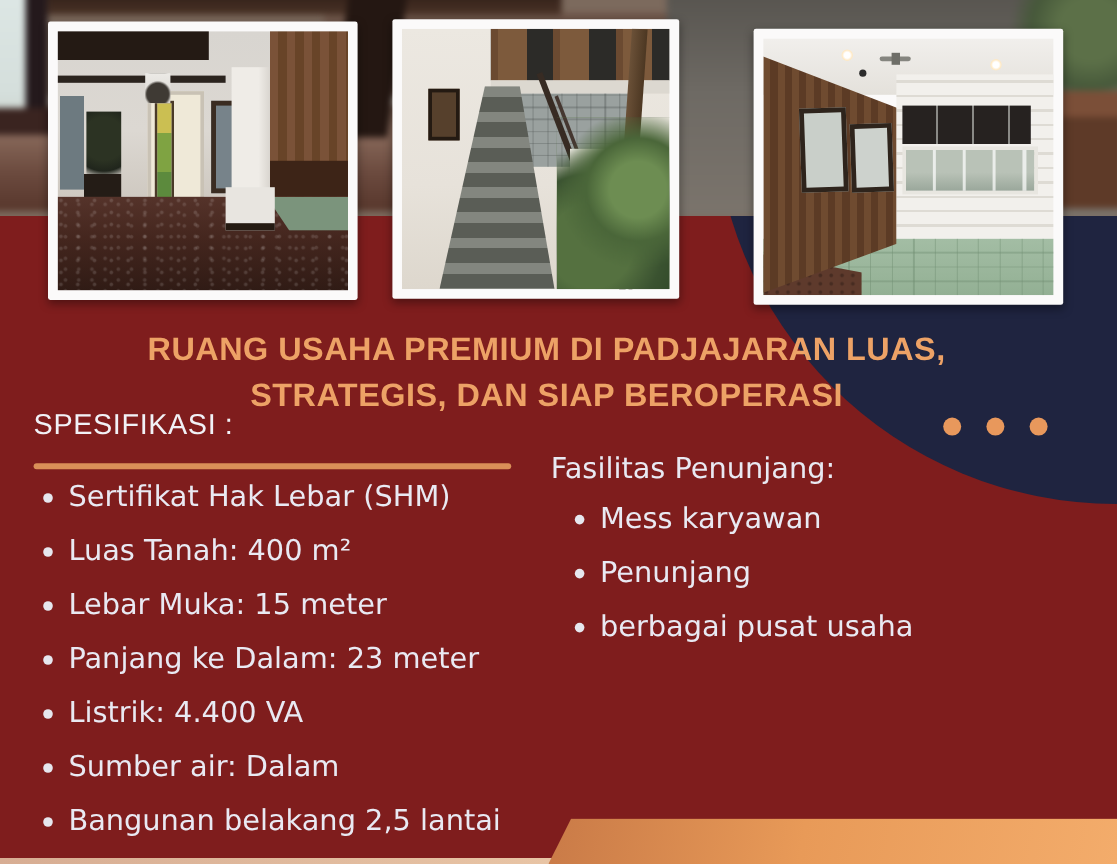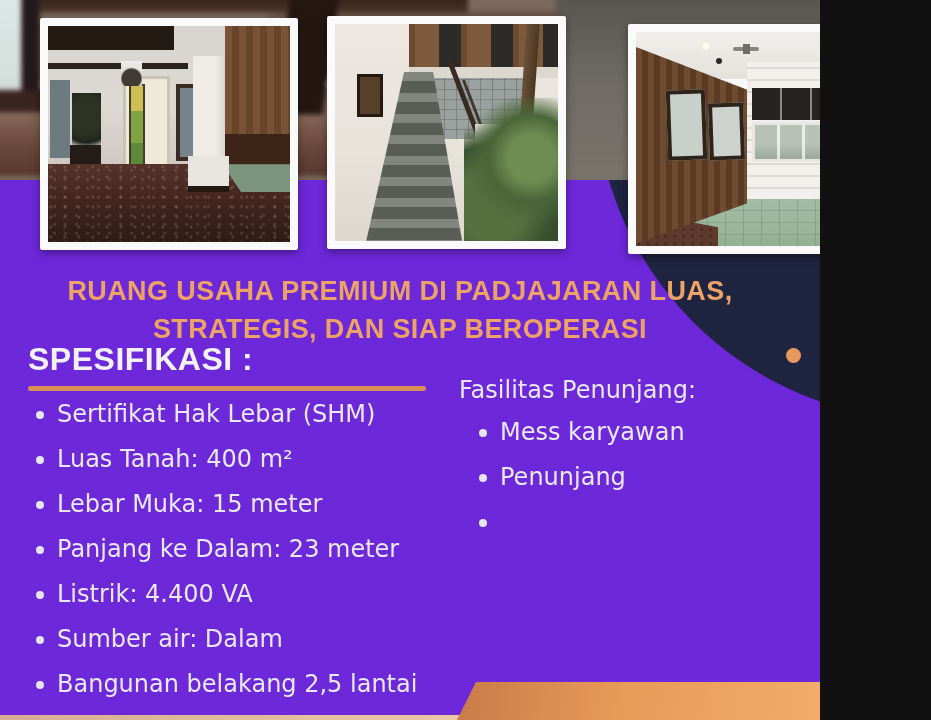--- a/index.html
+++ b/index.html
@@ -1,18 +1,18 @@
 <!DOCTYPE html>
 <html><head>
 <meta charset="utf-8">
 <style>
   html,body{margin:0;padding:0;background:#111;}
   .poster{
-    position:relative;width:820px;height:720px;overflow:hidden;
-    background:#6d28d9;font-family:"DejaVu Sans",sans-serif;
+    position:relative;width:931px;height:720px;overflow:hidden;
+    background:#7f1d1d;font-family:"DejaVu Sans",sans-serif;
   }
   
   .circle-dark{
     position:absolute;left:595px;top:-250px;width:670px;height:670px;
     border-radius:50%;background:#1f2440;
   }
   
   .bg-strip{position:absolute;left:0;top:0;width:931px;height:180px;overflow:hidden;background:#7c6a5d;}
   .bg-strip .blurwrap{position:absolute;inset:-6px;filter:blur(2.5px);transform:scale(1.02);}
   .bg-wall-left{position:absolute;left:0;top:0;width:50px;height:118px;background:linear-gradient(180deg,#dde7e5 0%,#d5dfdc 70%,#c9cfc9 100%);}
@@ -99,21 +99,21 @@
       background-size:9px 7px,100% 100%;clip-path:polygon(0 0,100% 45%,100% 100%,0 100%);}
   
   .title{position:absolute;left:0;right:20px;top:272px;text-align:center;
     font-family:"Liberation Sans",sans-serif;font-weight:800;font-size:27px;
     letter-spacing:.4px;line-height:38px;color:#eda266;}
   
   .dots{position:absolute;left:786px;top:348px;display:flex;gap:21px;}
   .dots span{width:15px;height:15px;border-radius:50%;background:#e8985c;display:block;}
   
   .spec-heading{position:absolute;left:28px;top:341px;font-family:"Liberation Sans",sans-serif;
-    font-weight:700;font-size:32px;letter-spacing:.5px;color:#f1f1f6;}
+    font-weight:400;font-size:24px;letter-spacing:.5px;color:#f1f1f6;}
   .spec-underline{position:absolute;left:28px;top:386px;width:398px;height:5px;border-radius:3px;background:#da8f58;}
   ul.blist{list-style:none;margin:0;padding:0;position:absolute;}
   ul.blist li{display:flex;align-items:flex-start;color:#e9e9f2;font-size:24px;line-height:45px;}
   ul.blist .bdot{flex:0 0 auto;width:8px;height:8px;border-radius:50%;background:#e6e7ee;margin:19px 13px 0 8px;}
   .spec-list{left:28px;top:392px;width:430px;}
   
   .fas-heading{position:absolute;left:459px;top:376px;font-size:24px;color:#e9e9f2;}
   .fas-list{left:471px;top:410px;width:450px;}
   .fas-list .lines div{line-height:45px;}
   
@@ -271,20 +271,21 @@
       </li>
       <li>
         <span class="bdot"></span>
         <div class="lines">
           <div>Penunjang</div>
         </div>
       </li>
       <li>
         <span class="bdot"></span>
         <div class="lines">
+          <div>berbagai pusat usaha</div>
         </div>
       </li>
     </ul>
 
   <div class="bottom-strip"></div>
   <div class="bottom-shape"></div>
 
 </div>
 
 </body></html>

